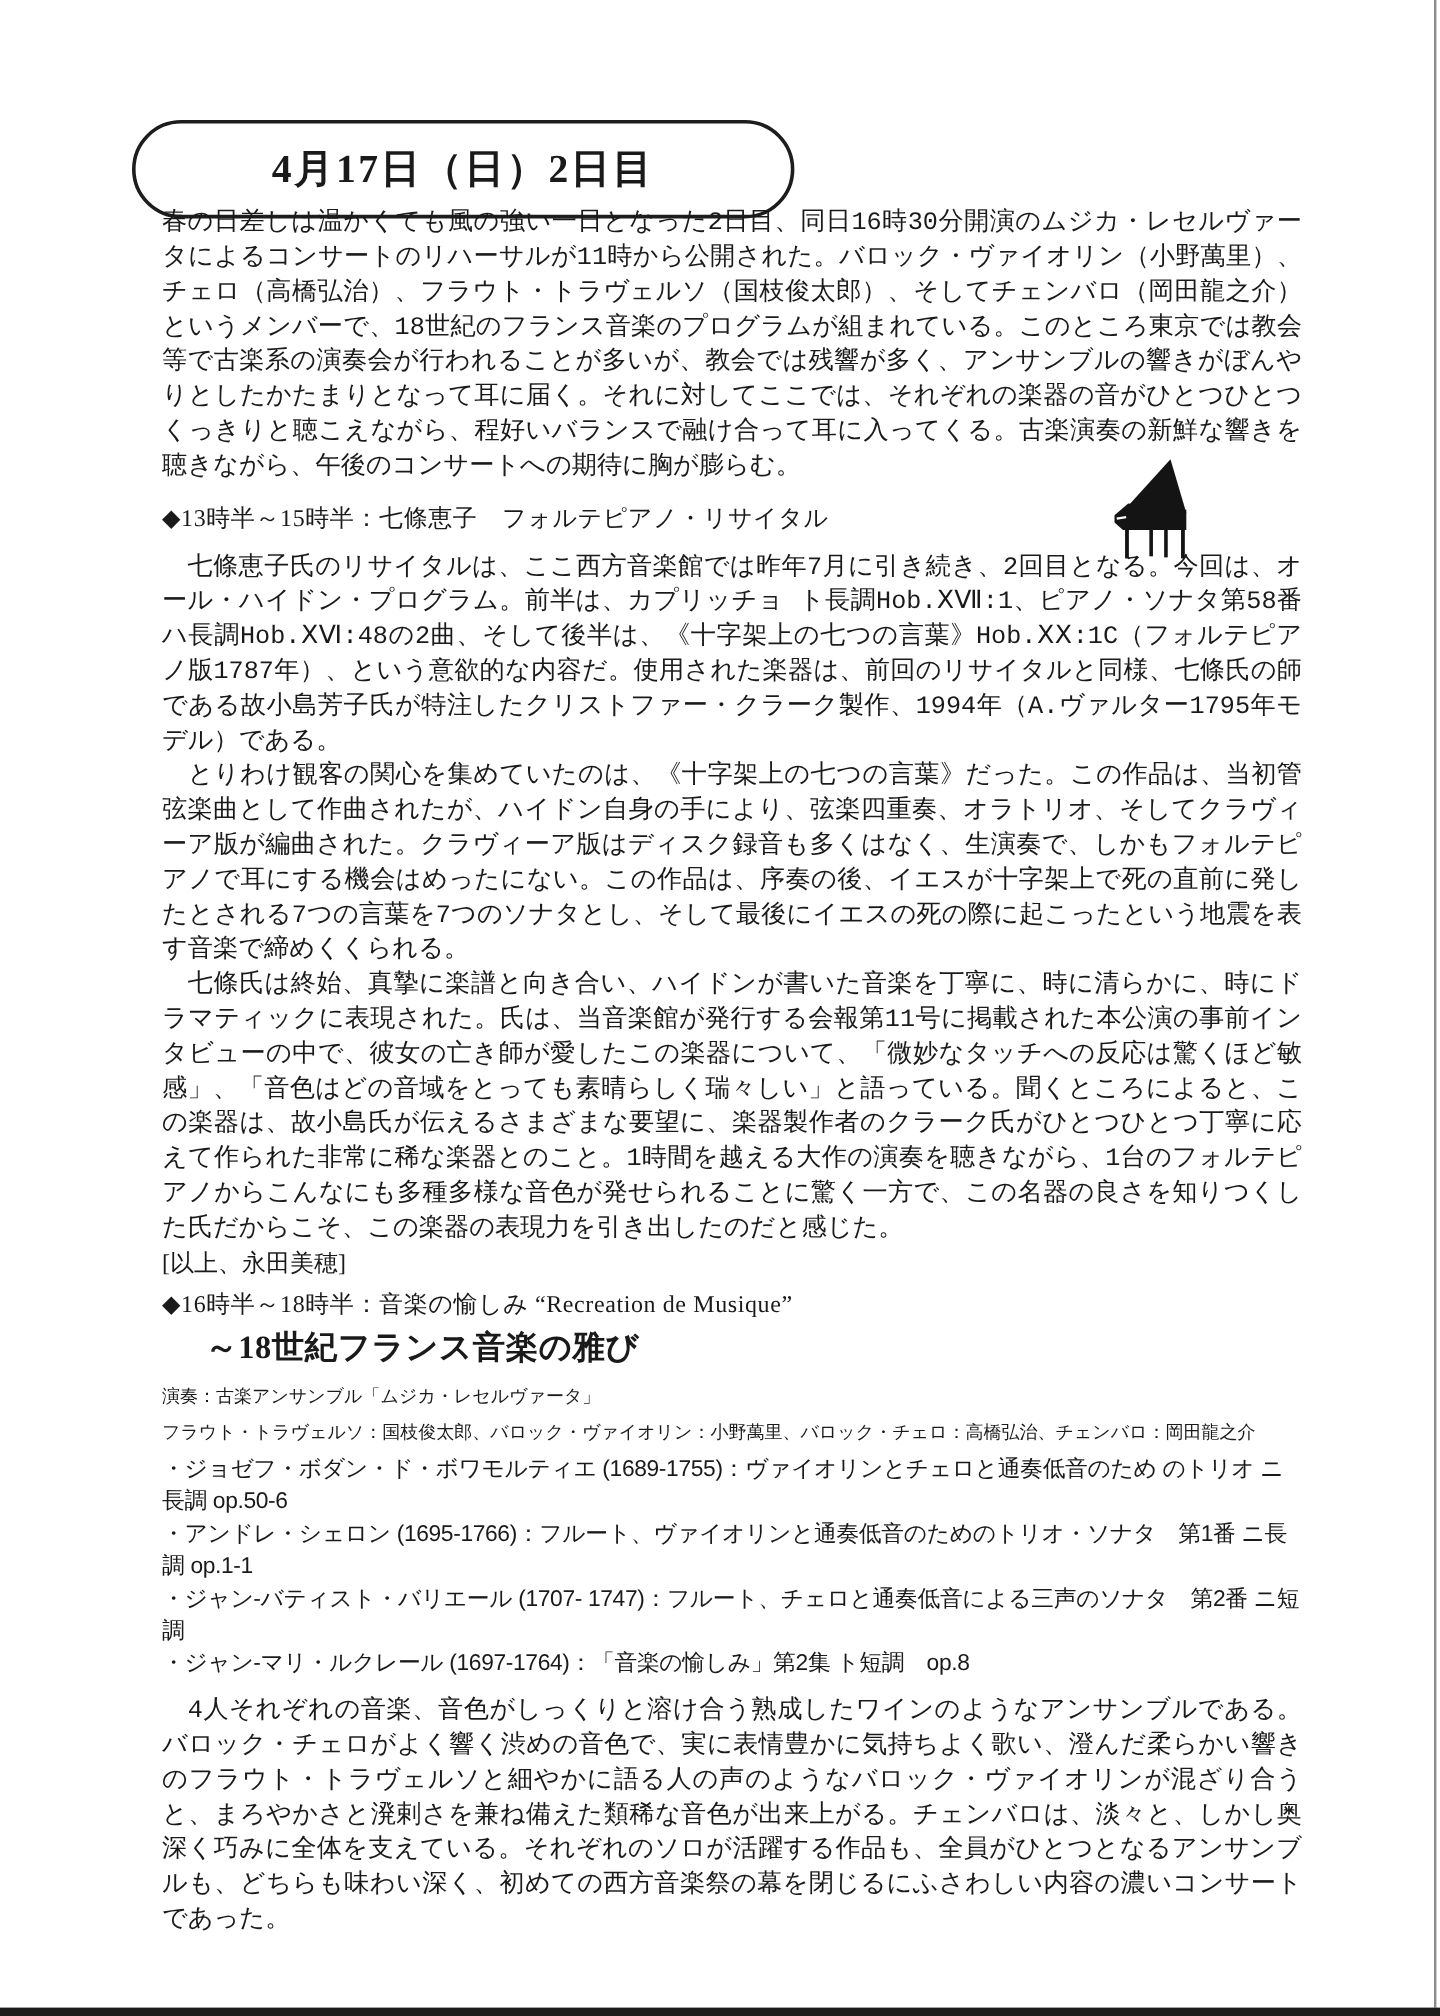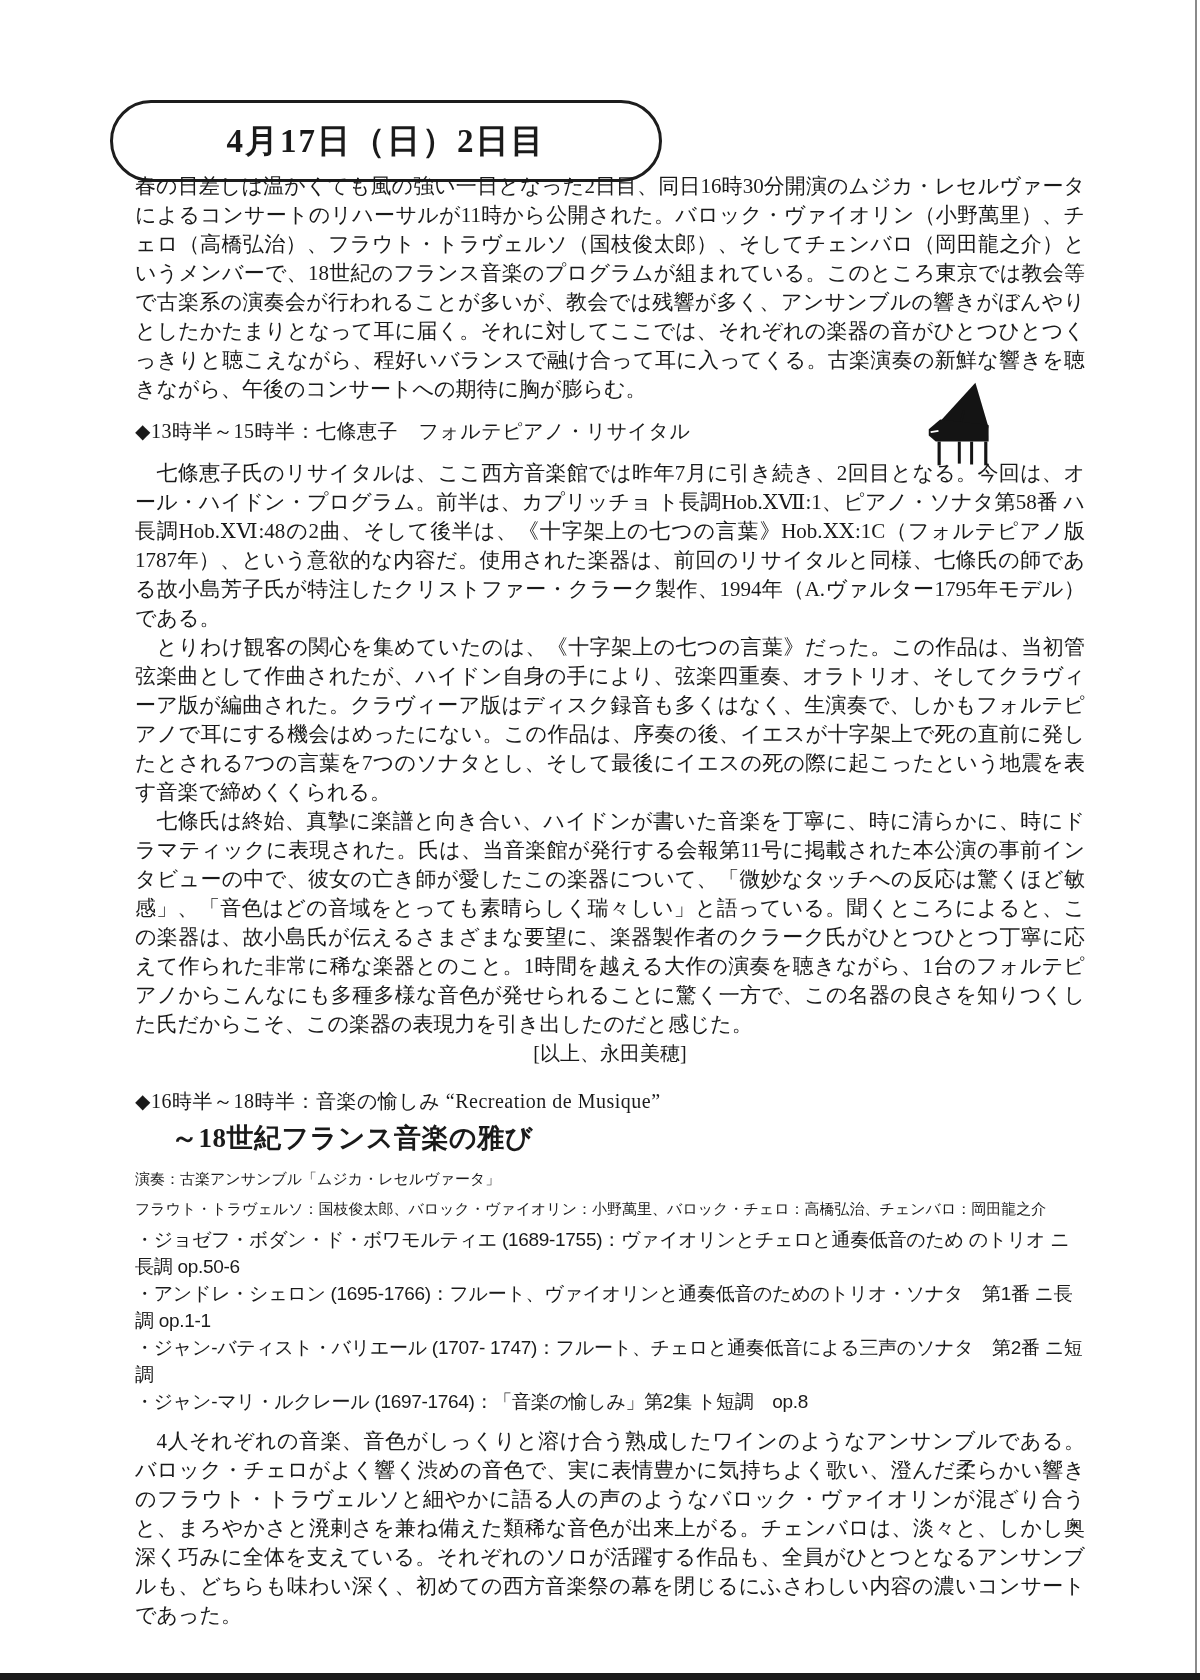--- a/index.html
+++ b/index.html
@@ -28,34 +28,35 @@
   }
   
   .content{
     position:absolute;
     left:135px;top:172px;width:950px;
   }
   p{margin:0;}
   .body-text{
     font-size:21px;line-height:29px;
     text-align:justify;
+    font-family:Liberation Mono, monospace;
   }
   .section-heading{
     font-size:20px;font-weight:normal;
     margin-top:14px;
     position:relative;
     letter-spacing:0.5px;
   }
   .s1-body{margin-top:14px;}
   .credit{
     font-size:20px;line-height:29px;
-    text-align:center;
+    text-align:left;
     font-family:Liberation Serif, serif;
   }
-  .s2-heading{margin-top:20px;}
+  .s2-heading{margin-top:5px;}
   .s2-heading .line2{
     padding-left:36px;margin-top:5px;
     font-size:27px;font-weight:bold;letter-spacing:0.5px;
   }
   .performers{margin-top:8px;font-size:15px;line-height:30px;}
   .program{
     margin-top:2px;
     font-family:"Liberation Sans","DejaVu Sans",sans-serif;
     font-size:19px;line-height:27px;
     letter-spacing:-0.3px;

